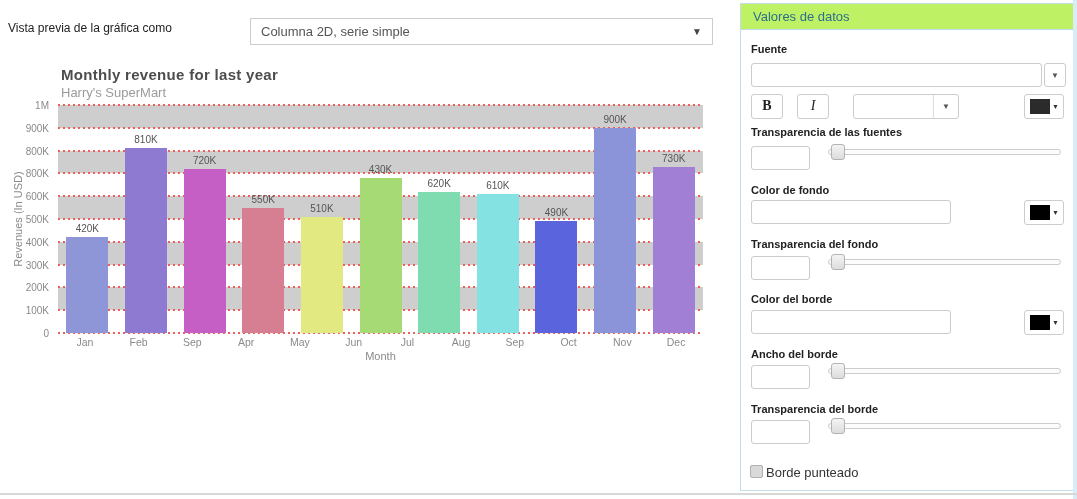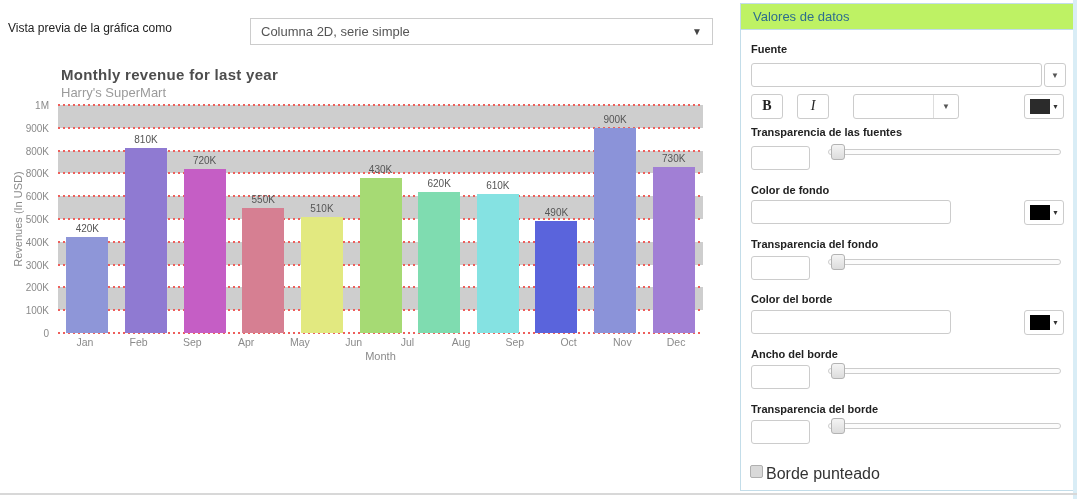--- a/index.html
+++ b/index.html
@@ -50,21 +50,21 @@
   .swatch-btn { position:absolute; width:40px; height:25px; border:1px solid #ccc; border-radius:3px;
                 background:#fff; cursor:pointer; }
   .swatch { position:absolute; left:5px; top:4px; width:20px; height:15px; }
   .swatch-caret { position:absolute; right:4px; top:0; line-height:23px; font-size:7px; color:#333; }
   .slider-track { position:absolute; height:6px; width:233px; border:1px solid #ccc; border-radius:4px;
                   background:#fcfcfc; }
   .slider-handle { position:absolute; left:2px; top:-6px; width:14px; height:16px; border:1px solid #b3b3b3;
                    border-radius:3px; background:linear-gradient(#f4f4f4,#dcdcdc); cursor:pointer; }
   .checkbox { position:absolute; left:9px; width:13px; height:13px; background:#d9d9d9;
               border:1px solid #b0b0b0; border-radius:2px; cursor:pointer; }
-  .checkbox-label { position:absolute; left:25px; font-size:16px; color:#333; font-weight:normal; }
+  .checkbox-label { position:absolute; left:25px; font-size:13px; color:#333; font-weight:normal; }
 
   
   .right-strip { position:absolute; left:1073px; top:0; width:4px; height:499px; background:#d9edf6; }
   .bottom-line { position:absolute; left:0; top:493px; width:1077px; height:2px; background:#d8d8d8; }
 </style>
 </head>
 <body>
 
 <div class="stage">
 

